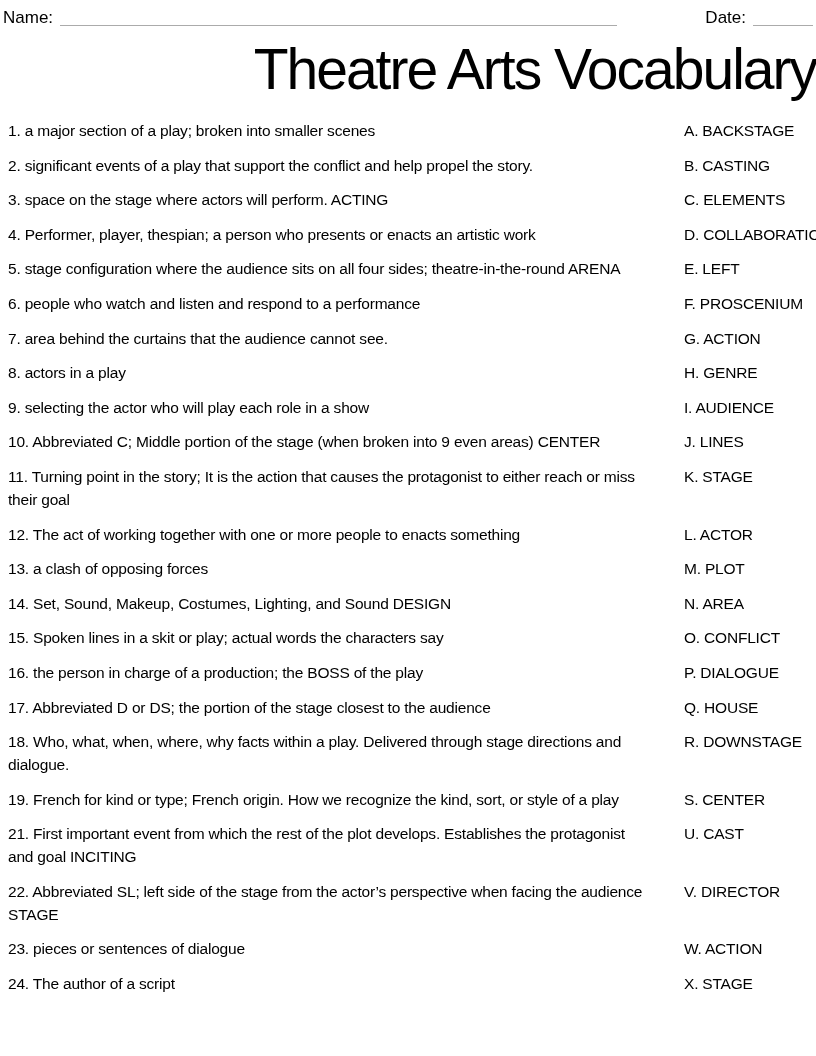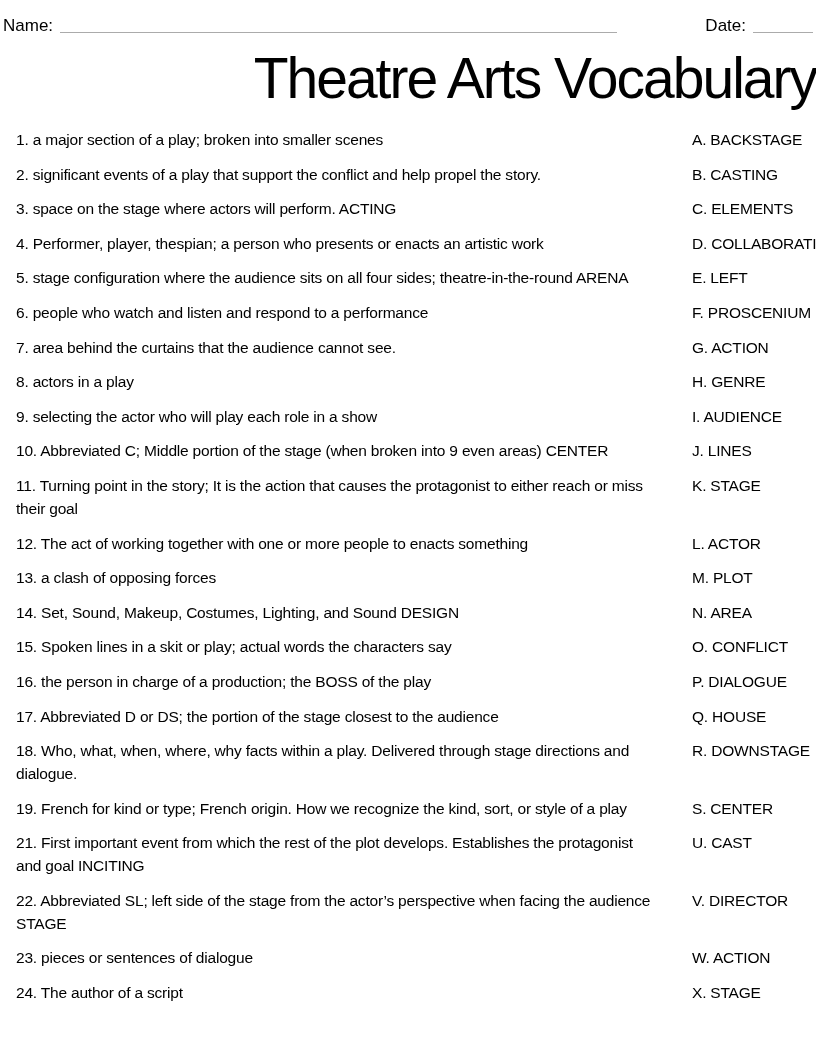--- a/index.html
+++ b/index.html
@@ -8,22 +8,22 @@
     width: 816px;
     height: 1056px;
     overflow: hidden;
     background: #ffffff;
     color: #000000;
     font-family: "Liberation Sans", sans-serif;
   }
   
   .header {
     display: flex;
-    align-items: flex-start;
-    padding: 16px 3px 0 3px;
+    align-items: center;
+    padding: 7px 3px 0 3px;
     height: 21px;
     font-size: 17px;
   }
   .hdr-label { white-space: nowrap; line-height: 20px; }
   .fill-line {
     display: inline-block;
     height: 16px;
     border-bottom: 1.5px solid #ababab;
     margin: 0 0 1px 7px;
   }
@@ -36,21 +36,21 @@
     text-align: right;
     font-size: 57px;
     font-weight: normal;
     letter-spacing: -2px;
     line-height: 62px;
     white-space: nowrap;
   }
   
   .list {
     margin-top: 19px;
-    padding-left: 16px;
+    padding-left: 8px;
   }
   .row {
     display: flex;
     align-items: flex-start;
     margin-bottom: 11.6px;
     font-size: 15.5px;
     letter-spacing: -0.2px;
     line-height: 23px;
   }
   .def {

